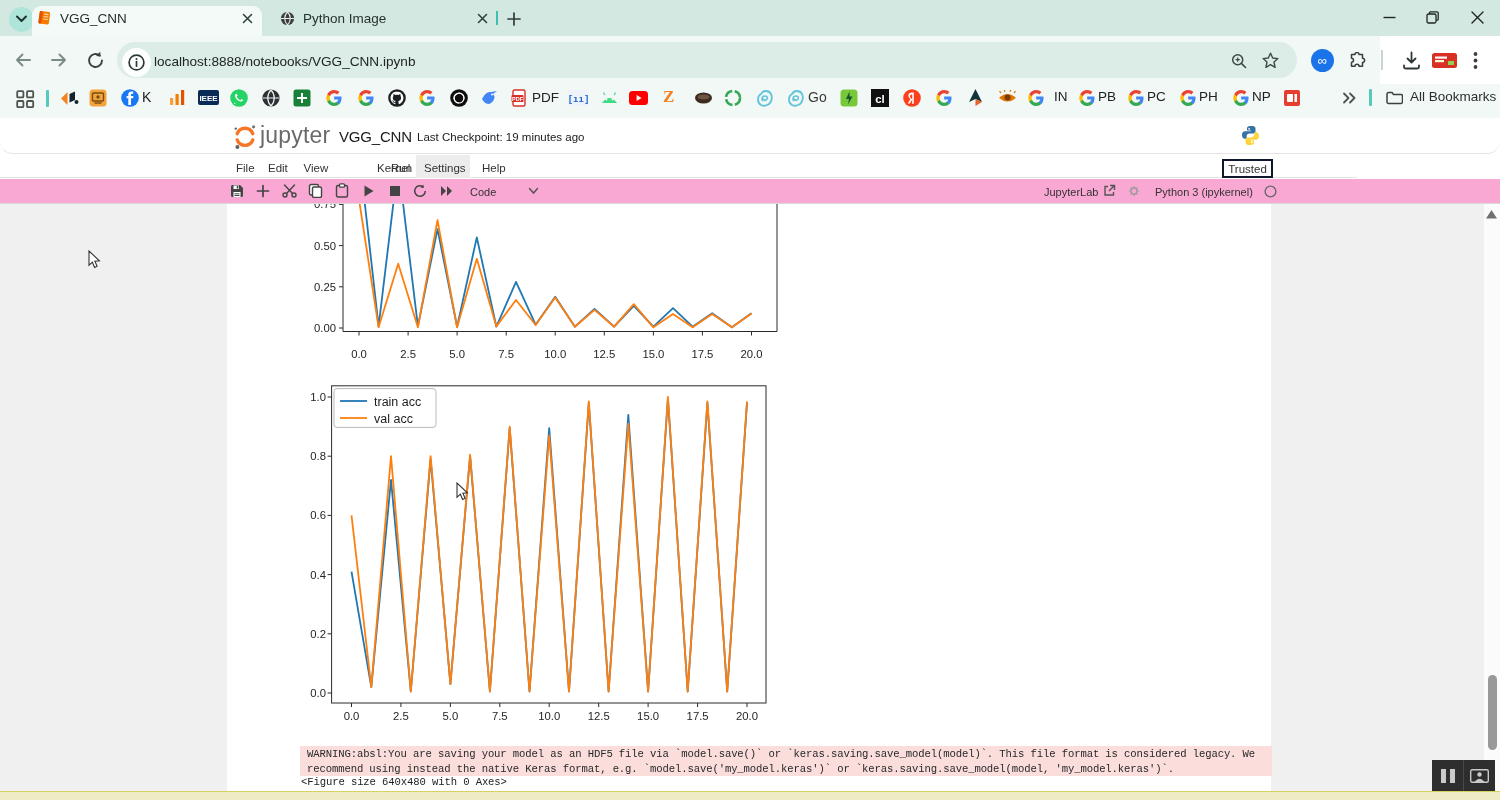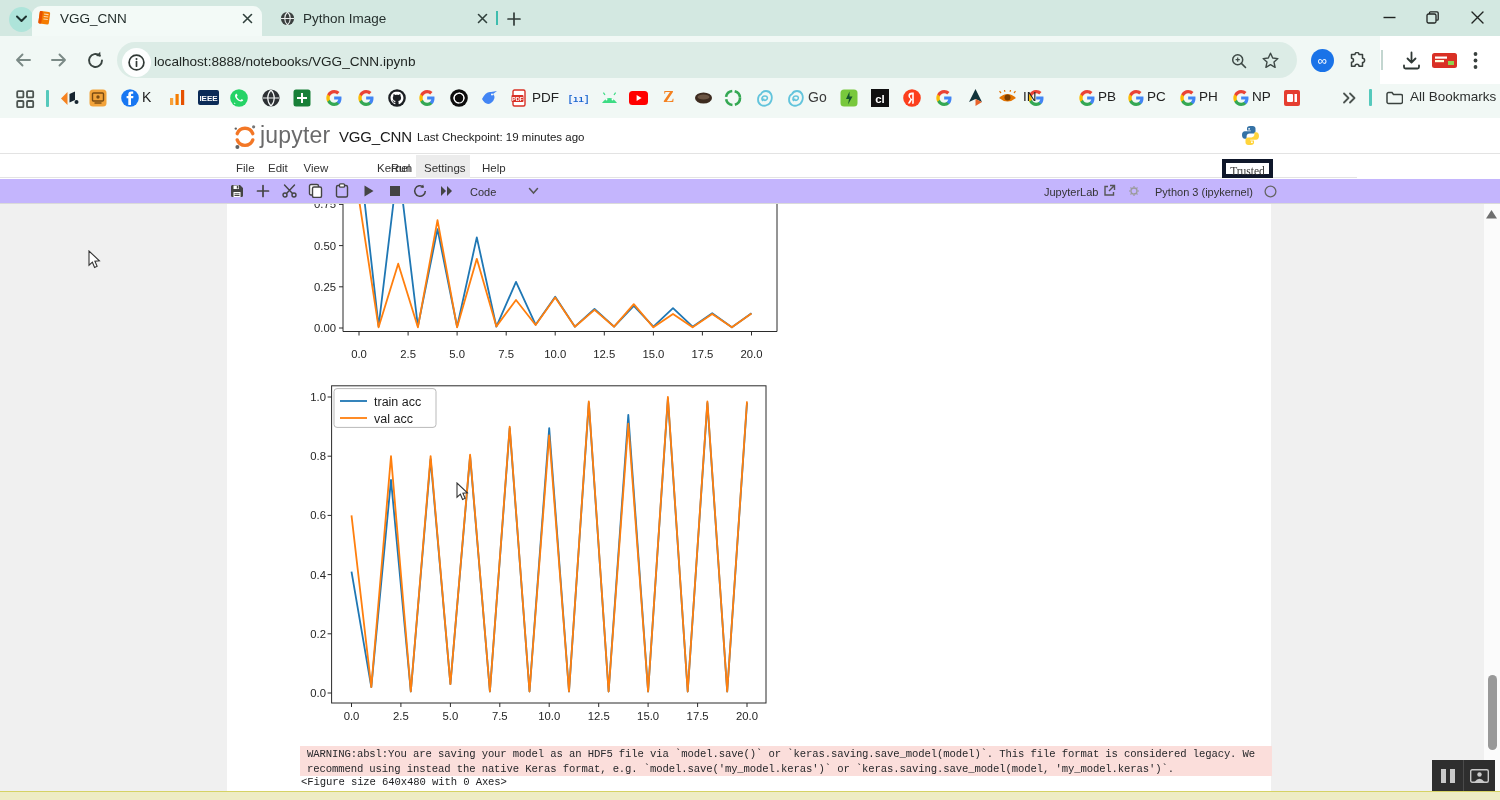--- a/index.html
+++ b/index.html
@@ -7,23 +7,23 @@
   body { font-family:"Liberation Sans", sans-serif; position:relative; background:#fff; }
   .abs { position:absolute; }
   
   #tabbar { left:0; top:0; width:1500px; height:36px; background:#d3e8e1; }
   #navbar { left:0; top:36px; width:1380px; height:48px; background:#f1f8f5; }
   #bookmarks { left:0; top:84px; width:1500px; height:34px; background:#f1f8f5; }
   .tab-active { left:32px; top:6px; width:230px; height:30px; background:#f3faf7; border-radius:9px 9px 0 0; }
   .tabtxt { font-size:13.5px; color:#1f2a28; }
   .circbtn { border-radius:50%; }
   
-  #jheader { left:0; top:118px; width:1500px; height:36px; background:#fff; border-bottom:1px solid #e3e3e3; }
+  #jheader { left:0; top:118px; width:1500px; height:36px; background:#fff; border-bottom:1px solid #e3e3e3;border-radius:13px; }
   #jmenu { left:0; top:155px; width:1357px; height:23px; background:#fff; border-bottom:1px solid #e3e3e3; }
-  #jtool { left:0; top:179px; width:1500px; height:25px; background:#c4b5fd; border-bottom:1px solid #dadada; }
+  #jtool { left:0; top:179px; width:1500px; height:25px; background:#f9a8d4; border-bottom:1px solid #dadada; }
   .mitem { font-size:11.5px; color:#333; }
   
   #content { left:0; top:204px; width:1500px; height:588px; background:#f0f0f0; }
   #cellwhite { position:absolute; left:227px; top:0; width:1044px; height:589px; background:#fff; }
   #track { position:absolute; left:1484px; top:0; width:16px; height:589px; background:#fbfbfb; }
   #bottomstrip { left:0; top:791px; width:1500px; height:9px; background:#eeecc4; border-top:1.5px solid #d5d264; }
   .mono { font-family:"Liberation Mono", monospace; letter-spacing:-0.12px; }
   .tick { font-size:11.3px; fill:#262626; font-family:"Liberation Sans",sans-serif; }
 </style>
 </head>
@@ -268,21 +268,21 @@
     <svg class="abs" style="left:997px;top:6px" width="21" height="15" viewBox="0 0 21 15">
       <path d="M2 8 Q10.5 0 19 8 Q10.5 15 2 8 Z" fill="#e37400"></path>
       <circle cx="10.5" cy="7.5" r="3" fill="#7a3e00"></circle>
       <g stroke="#e37400" stroke-width="1.2">
         <path d="M4 3 L2.5 1.2 M8 1.8 L7.4 0 M13 1.8 L13.6 0 M17 3 L18.5 1.2"></path>
       </g>
     </svg>
     <svg class="abs" style="left:1028px;top:6px" width="16" height="16" viewBox="0 0 16 16">
       <use href="#gg"></use>
     </svg>
-    <div class="abs" style="left:1023px;top:5px;font-size:13.5px;color:#222;">IN</div>
+    <div class="abs" style="left:1054px;top:5px;font-size:13.5px;color:#222;">IN</div>
     <svg class="abs" style="left:1079px;top:6px" width="16" height="16" viewBox="0 0 16 16">
       <use href="#gg"></use>
     </svg>
     <div class="abs" style="left:1098px;top:5px;font-size:13.5px;color:#222;">PB</div>
     <svg class="abs" style="left:1128px;top:6px" width="16" height="16" viewBox="0 0 16 16">
       <use href="#gg"></use>
     </svg>
     <div class="abs" style="left:1147px;top:5px;font-size:13.5px;color:#222;">PC</div>
     <svg class="abs" style="left:1180px;top:6px" width="16" height="16" viewBox="0 0 16 16">
       <use href="#gg"></use>
@@ -326,21 +326,21 @@
   </div>
   <div class="abs" id="jmenu">
     <div class="abs mitem" style="left:236px;top:7px;">File</div>
     <div class="abs mitem" style="left:268px;top:7px;">Edit</div>
     <div class="abs mitem" style="left:303.5px;top:7px;">View</div>
     <div class="abs mitem" style="left:343px;top:7px;padding-left:48px;">Run</div>
     <div class="abs mitem" style="left:377px;top:7px;">Kernel</div>
     <div class="abs" style="left:416px;top:0;width:54px;height:23px;background:#ececec;"></div>
     <div class="abs mitem" style="left:424px;top:7px;text-align:right;">Settings</div>
     <div class="abs mitem" style="left:482px;top:7px;">Help</div>
-    <div class="abs" style="left:1222px;top:4px;width:51px;height:19px;border:4px solid #0f172a;font-size:11.5px;color:#333;text-align:center;line-height:17px;background:#fff;font-family:Liberation Serif, serif;">Trusted</div>
+    <div class="abs" style="left:1222px;top:4px;width:51px;height:19px;border:2px solid #0f172a;font-size:11.5px;color:#333;text-align:center;line-height:17px;background:#fff;">Trusted</div>
   </div>
   <div class="abs" id="jtool">
     <svg class="abs" style="left:230px;top:5px" width="14" height="14" viewBox="0 0 14 14">
       <path d="M1 2.5 A1.5 1.5 0 0 1 2.5 1 H10 L13 4 V11.5 A1.5 1.5 0 0 1 11.5 13 H2.5 A1.5 1.5 0 0 1 1 11.5 Z" fill="#444"></path>
       <rect x="3.5" y="1.5" width="5.5" height="3.5" fill="#fff"></rect>
       <rect x="6.8" y="2" width="1.6" height="2.5" fill="#444"></rect>
       <rect x="3.5" y="8" width="7" height="5" fill="#fff"></rect>
       <rect x="4.5" y="9.3" width="5" height="1" fill="#444"></rect>
       <rect x="4.5" y="11" width="5" height="1" fill="#444"></rect>
     </svg>

